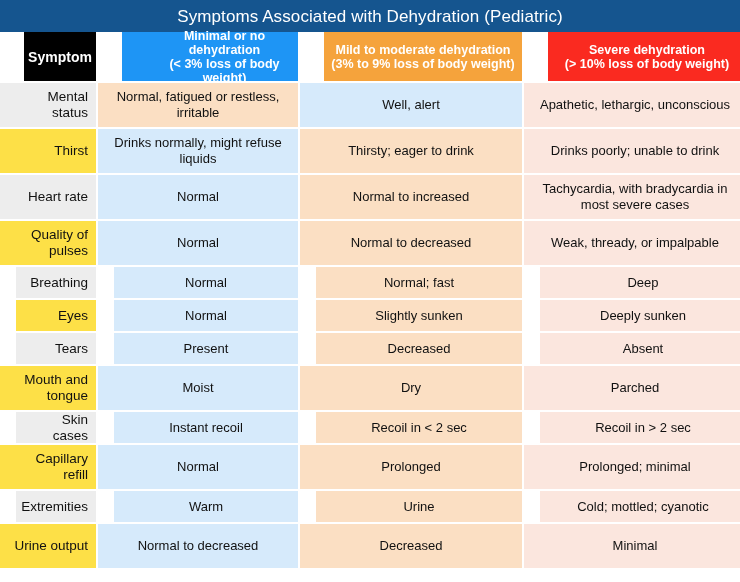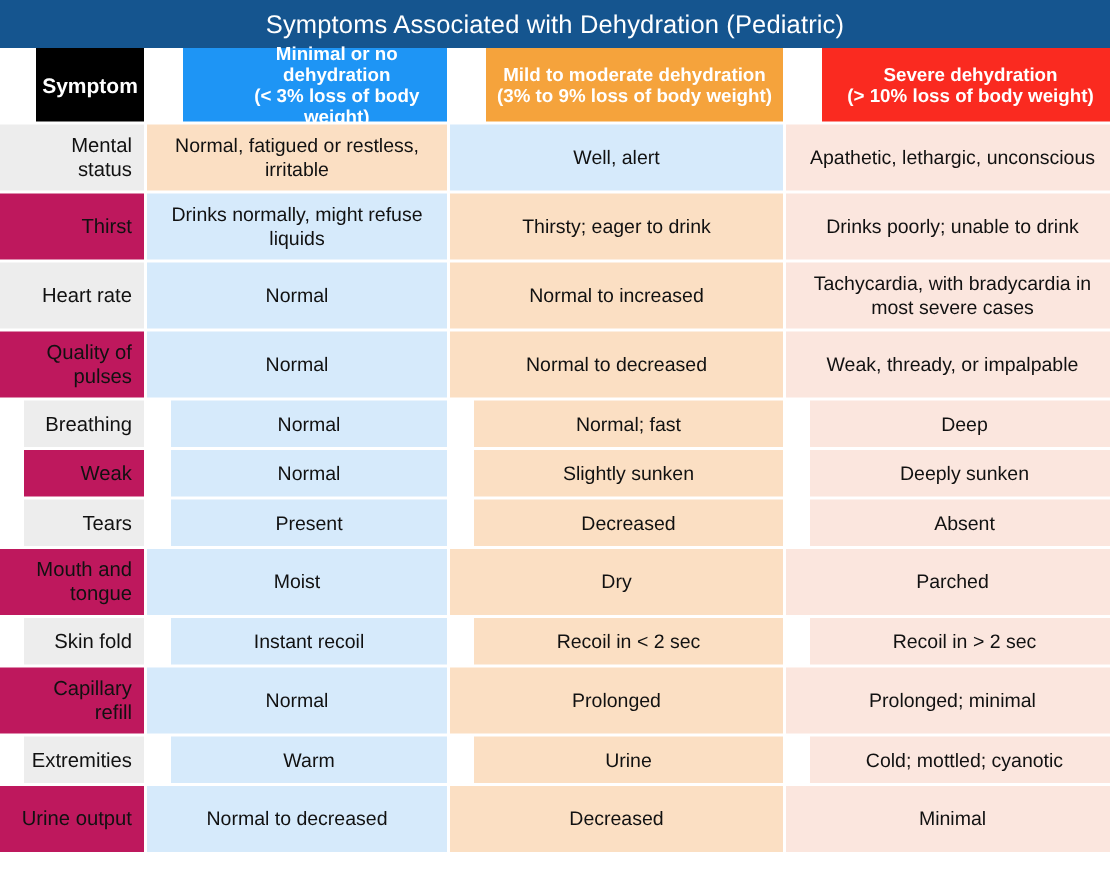--- a/index.html
+++ b/index.html
@@ -86,21 +86,21 @@
     color: #111111;
     padding: 4px 8px;
   }
   .cell-label {
     justify-content: flex-end;
     text-align: right;
     font-weight: normal;
     font-size: 13.5px;
   }
   .cell-label.shade-gray  { background: #EDEDED; }
-  .cell-label.shade-white { background: #be185d; }
+  .cell-label.shade-white { background: #fde047; }
   .cell-minimal {
     background: #D6EAFB;
     justify-content: center;
     text-align: center;
   }
   .cell-moderate {
     background: #FBDFC3;
     justify-content: center;
     text-align: center;
   }
@@ -161,33 +161,33 @@
       <div class="cell cell-moderate r2">Normal to increased</div>
       <div class="cell cell-severe r2">Tachycardia, with bradycardia in most severe cases</div>
       <div class="cell cell-label r2 shade-white">Quality of pulses</div>
       <div class="cell cell-minimal r2">Normal</div>
       <div class="cell cell-moderate r2">Normal to decreased</div>
       <div class="cell cell-severe r2">Weak, thready, or impalpable</div>
       <div class="cell cell-label r1 shade-gray">Breathing</div>
       <div class="cell cell-minimal r1">Normal</div>
       <div class="cell cell-moderate r1">Normal; fast</div>
       <div class="cell cell-severe r1">Deep</div>
-      <div class="cell cell-label r1 shade-white">Weak</div>
+      <div class="cell cell-label r1 shade-white">Eyes</div>
       <div class="cell cell-minimal r1">Normal</div>
       <div class="cell cell-moderate r1">Slightly sunken</div>
       <div class="cell cell-severe r1">Deeply sunken</div>
       <div class="cell cell-label r1 shade-gray">Tears</div>
       <div class="cell cell-minimal r1">Present</div>
       <div class="cell cell-moderate r1">Decreased</div>
       <div class="cell cell-severe r1">Absent</div>
       <div class="cell cell-label r2 shade-white">Mouth and tongue</div>
       <div class="cell cell-minimal r2">Moist</div>
       <div class="cell cell-moderate r2">Dry</div>
       <div class="cell cell-severe r2">Parched</div>
-      <div class="cell cell-label r1 shade-gray">Skin fold</div>
+      <div class="cell cell-label r1 shade-gray">Skin cases</div>
       <div class="cell cell-minimal r1">Instant recoil</div>
       <div class="cell cell-moderate r1">Recoil in &lt; 2 sec</div>
       <div class="cell cell-severe r1">Recoil in &gt; 2 sec</div>
       <div class="cell cell-label r2 shade-white">Capillary refill</div>
       <div class="cell cell-minimal r2">Normal</div>
       <div class="cell cell-moderate r2">Prolonged</div>
       <div class="cell cell-severe r2">Prolonged; minimal</div>
       <div class="cell cell-label r1 shade-gray">Extremities</div>
       <div class="cell cell-minimal r1">Warm</div>
       <div class="cell cell-moderate r1">Urine</div>

